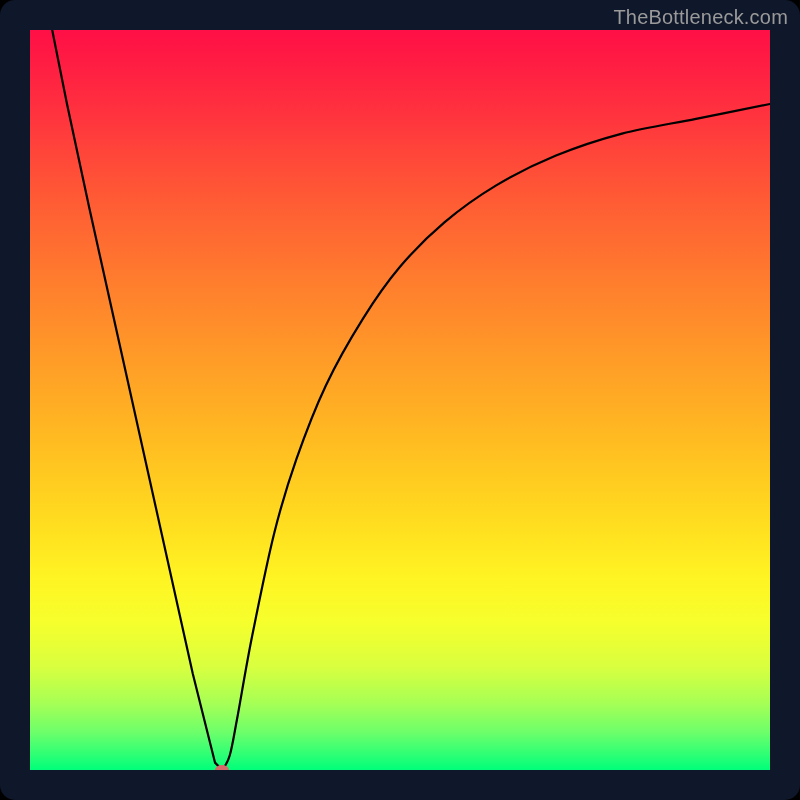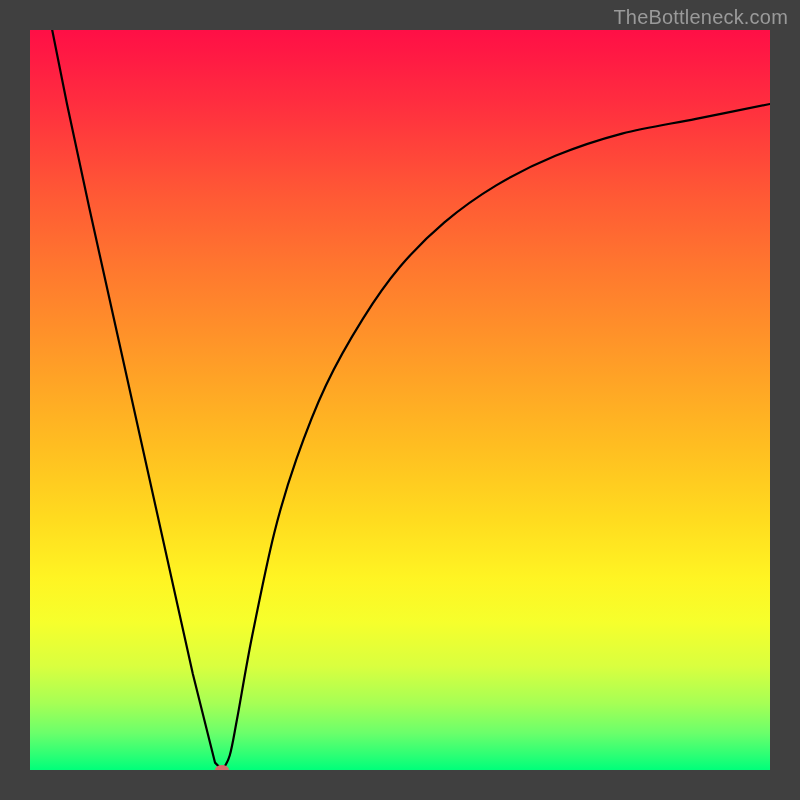--- a/index.html
+++ b/index.html
@@ -10,21 +10,22 @@
     background: #000;
     overflow: hidden;
     font-family: Arial, Helvetica, sans-serif;
   }
   .frame {
     position: absolute;
     top: 0;
     left: 0;
     width: 800px;
     height: 800px;
-    background: #404040;
+    background: #0f172a;
+    border-radius: 15px;
   }
   .plot-area {
     position: absolute;
     top: 30px;
     left: 30px;
     width: 740px;
     height: 740px;
     overflow: hidden;
   }
   .gradient {

